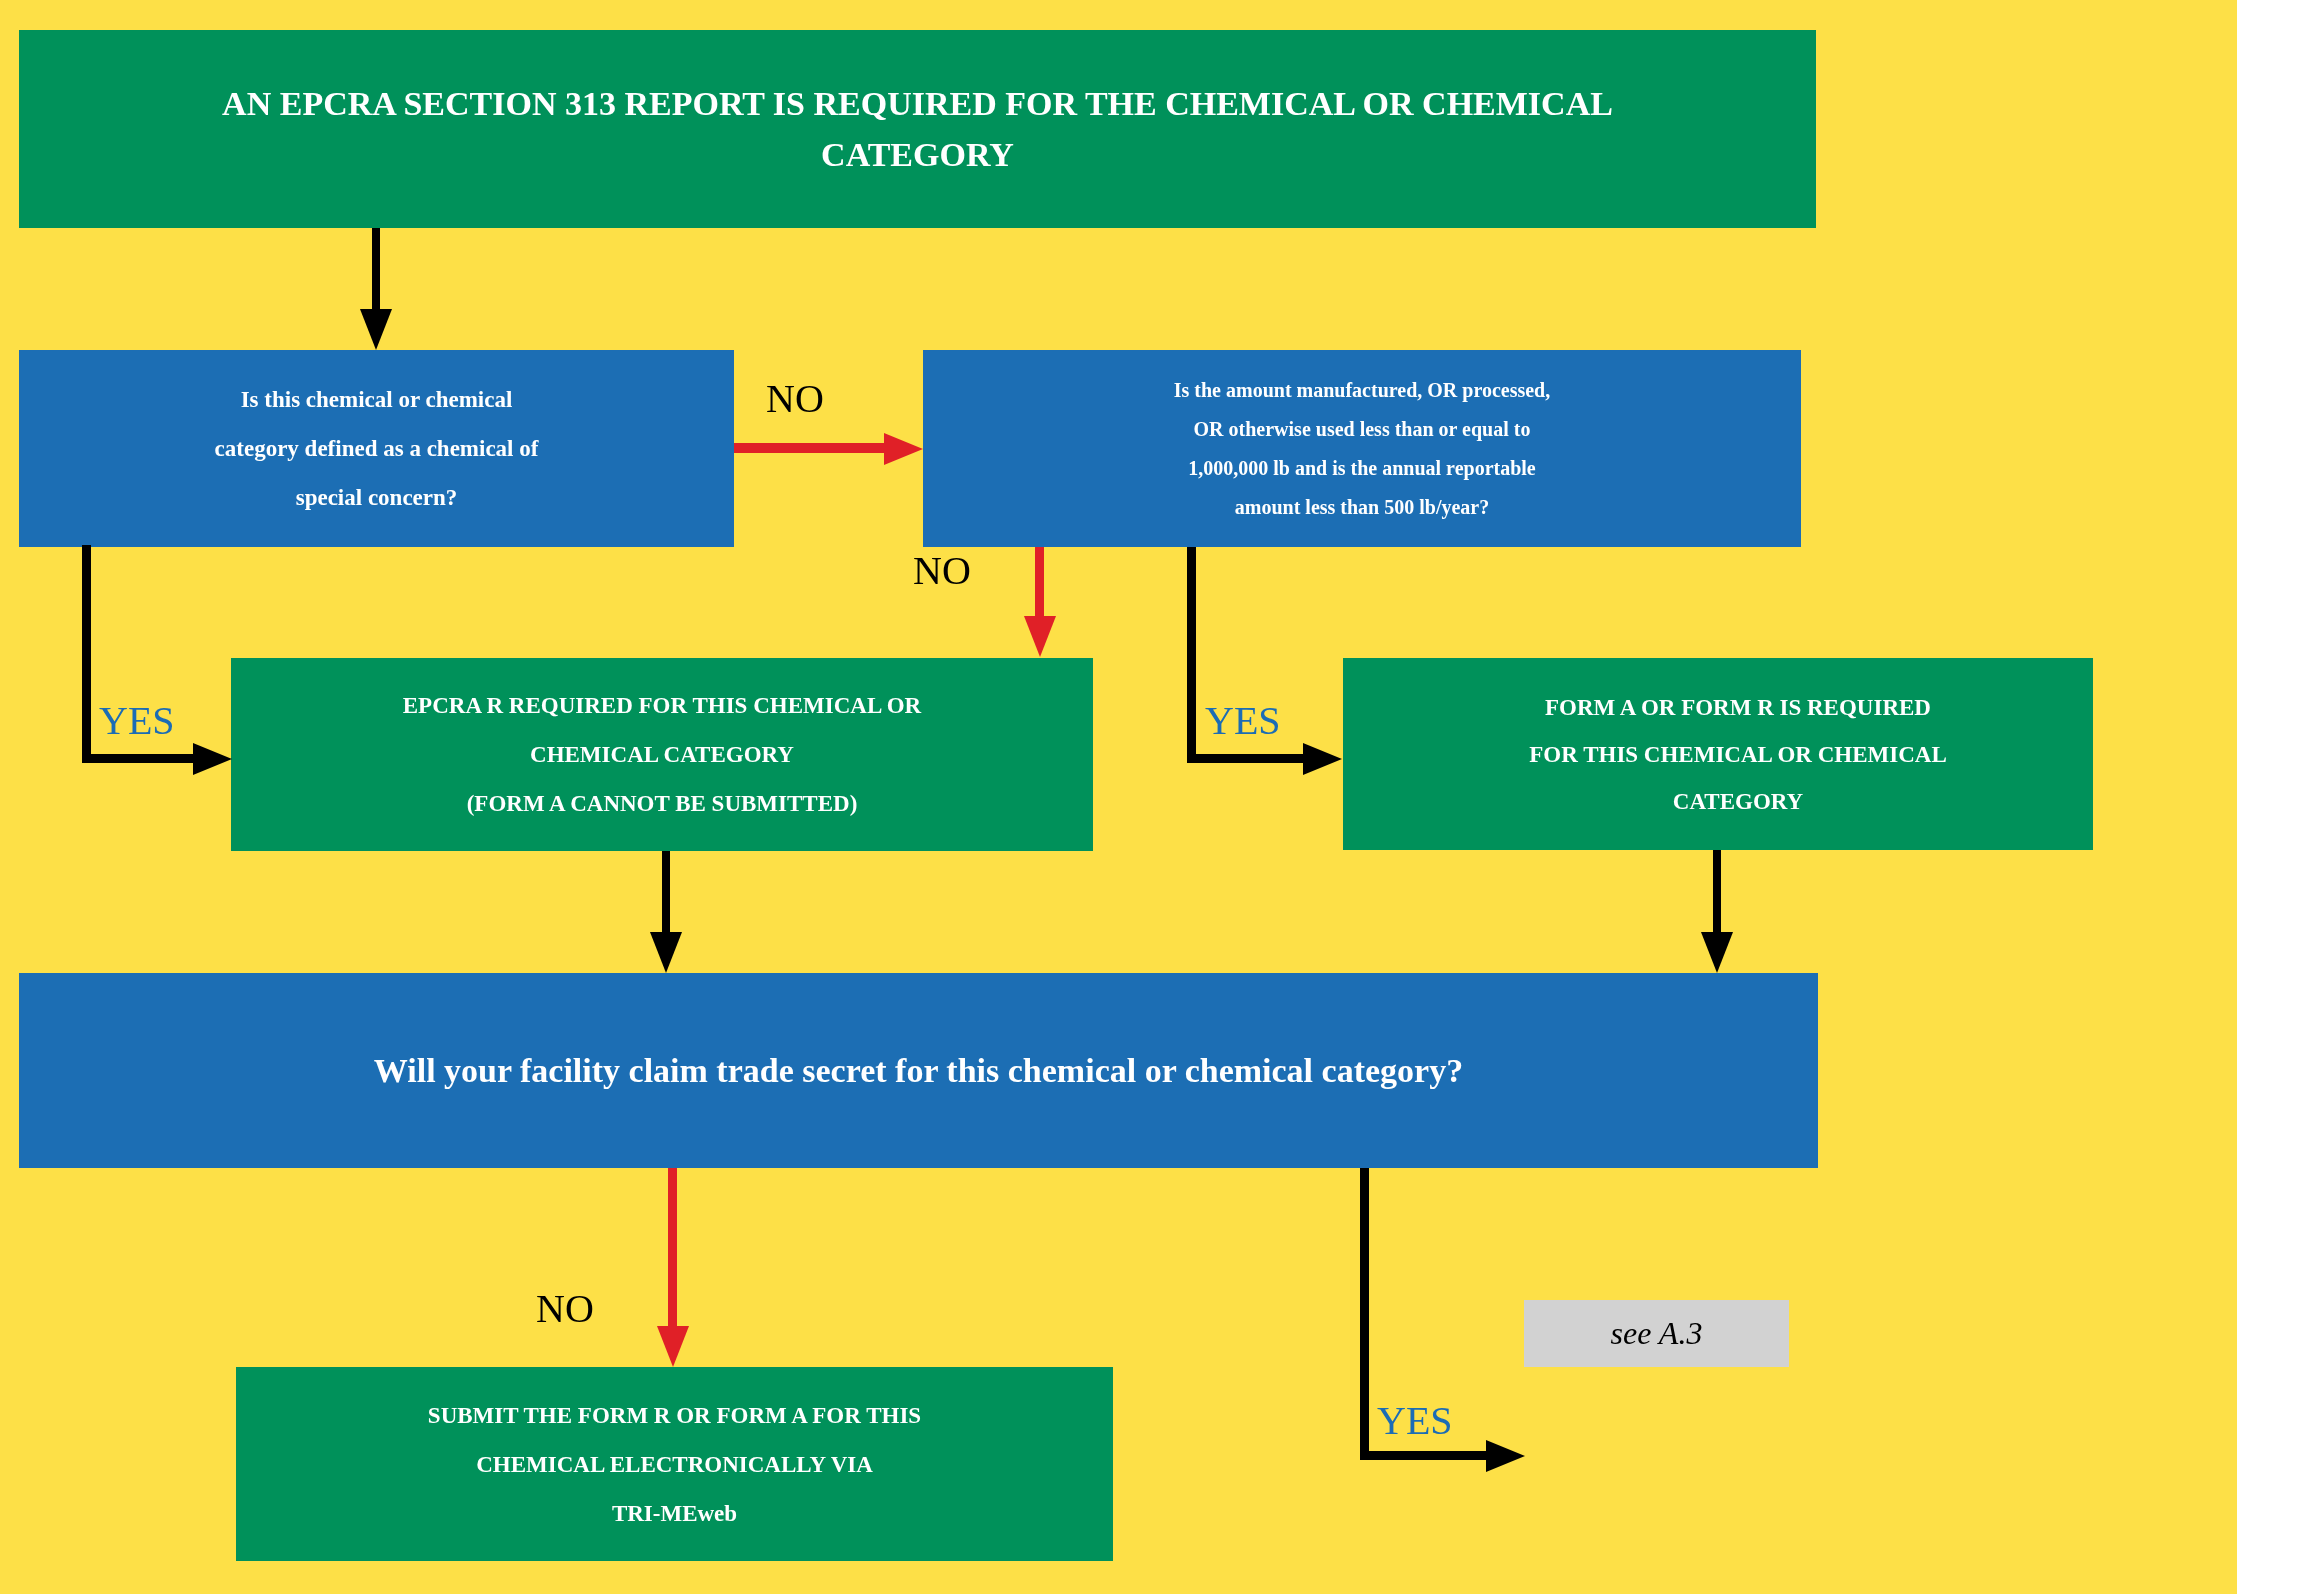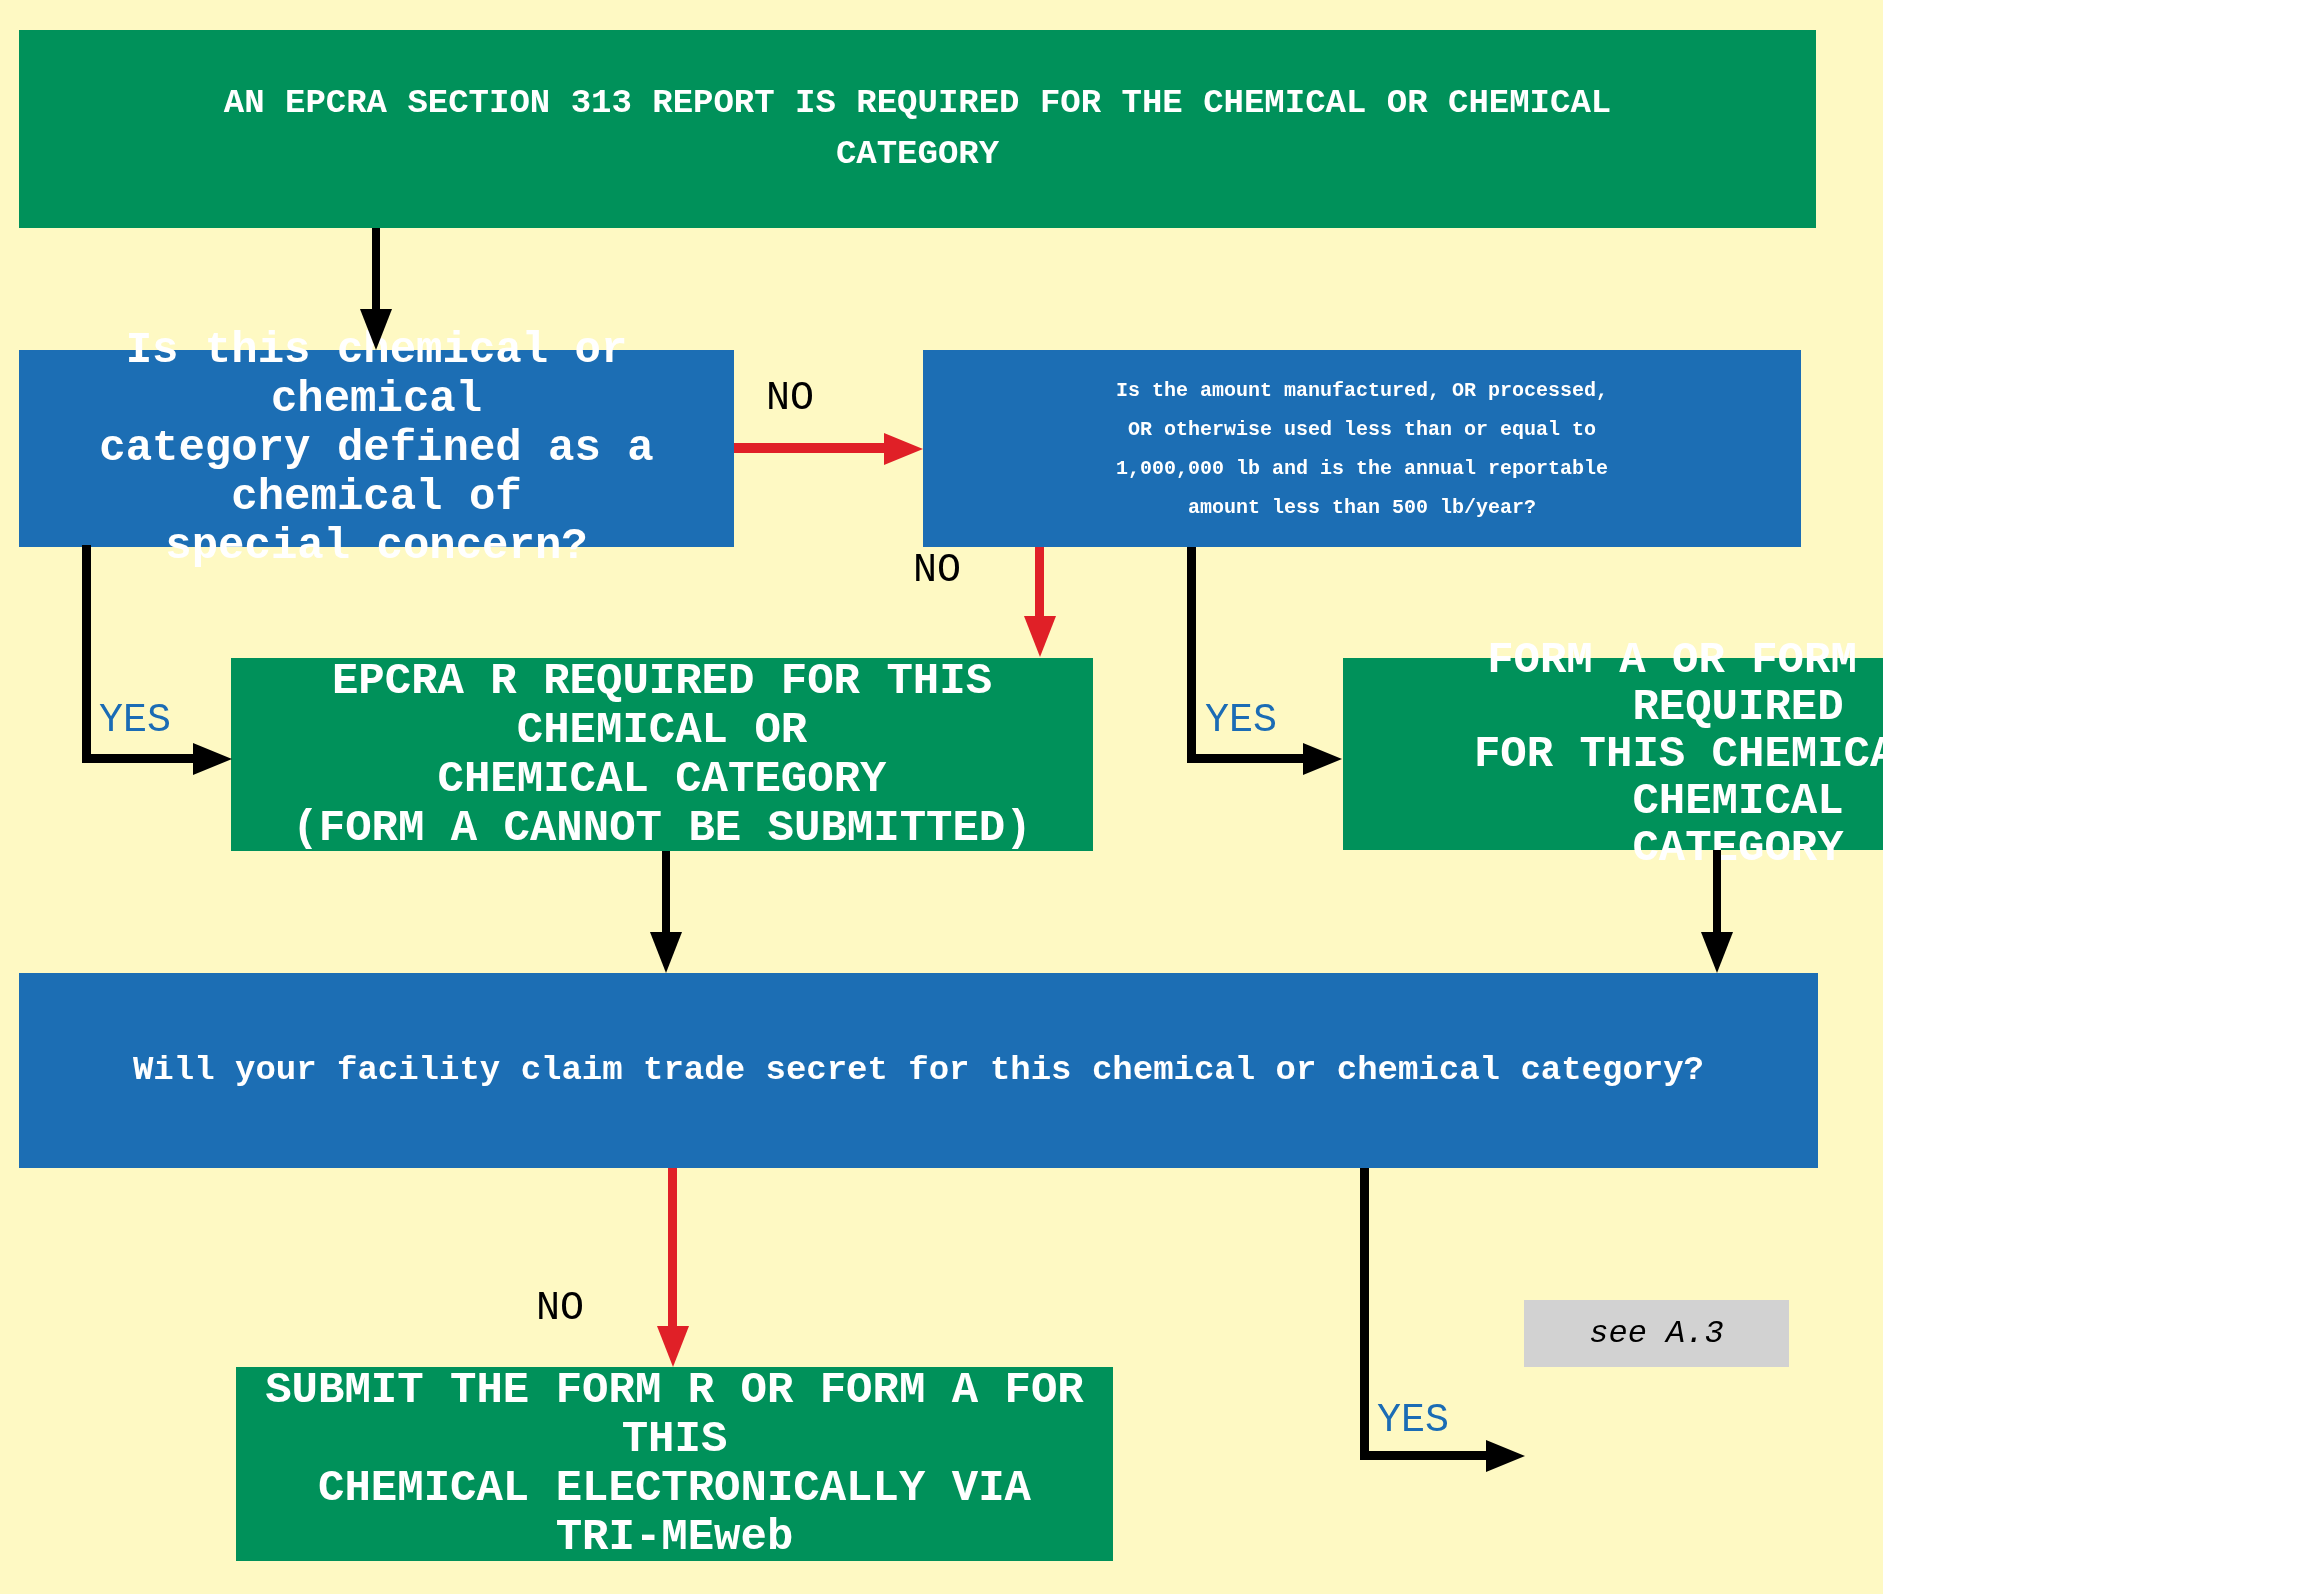--- a/index.html
+++ b/index.html
@@ -1,33 +1,33 @@
 <!DOCTYPE html>
 <html style="--c-node_green: #00915A; --c-node_blue: #1C6EB4; --c-arrow_red: #E02027; --c-line_black: #000000; --c-label_blue: #1B6CB5; --c-note_gray: #D2D2D2; --c-text_white: #FFFFFF;font-size:15px"><head>
 <meta charset="utf-8">
 <style>
   html, body { margin: 0; padding: 0; background: #ffffff; }
   .canvas {
     position: relative;
-    width: 1883px;
+    width: 2237px;
     height: 1595px;
-    background: #fef9c3;
-    font-family: Liberation Mono, monospace;
+    background: #fde047;
+    font-family: Liberation Serif, serif;
     overflow: hidden;
   }
   .node {
     position: absolute;
     display: flex;
     align-items: center;
     justify-content: center;
     text-align: center;
     white-space: pre-line;
     color: #ffffff;
     font-weight: bold;
-    font-size: 44px;
+    font-size: 23px;
     line-height: 49px;
     box-sizing: border-box;
   }
   .node.green { background: var(--c-node_green, #00915A); }
   .node.blue  { background: var(--c-node_blue, #1C6EB4); }
   .node.big   { font-size: 34px; line-height: 51px; }
   .node.tight { line-height: 39px; font-size: 20px; }
   .node.loose { line-height: 47px; padding-left: 40px; }
   .note {
     position: absolute;

